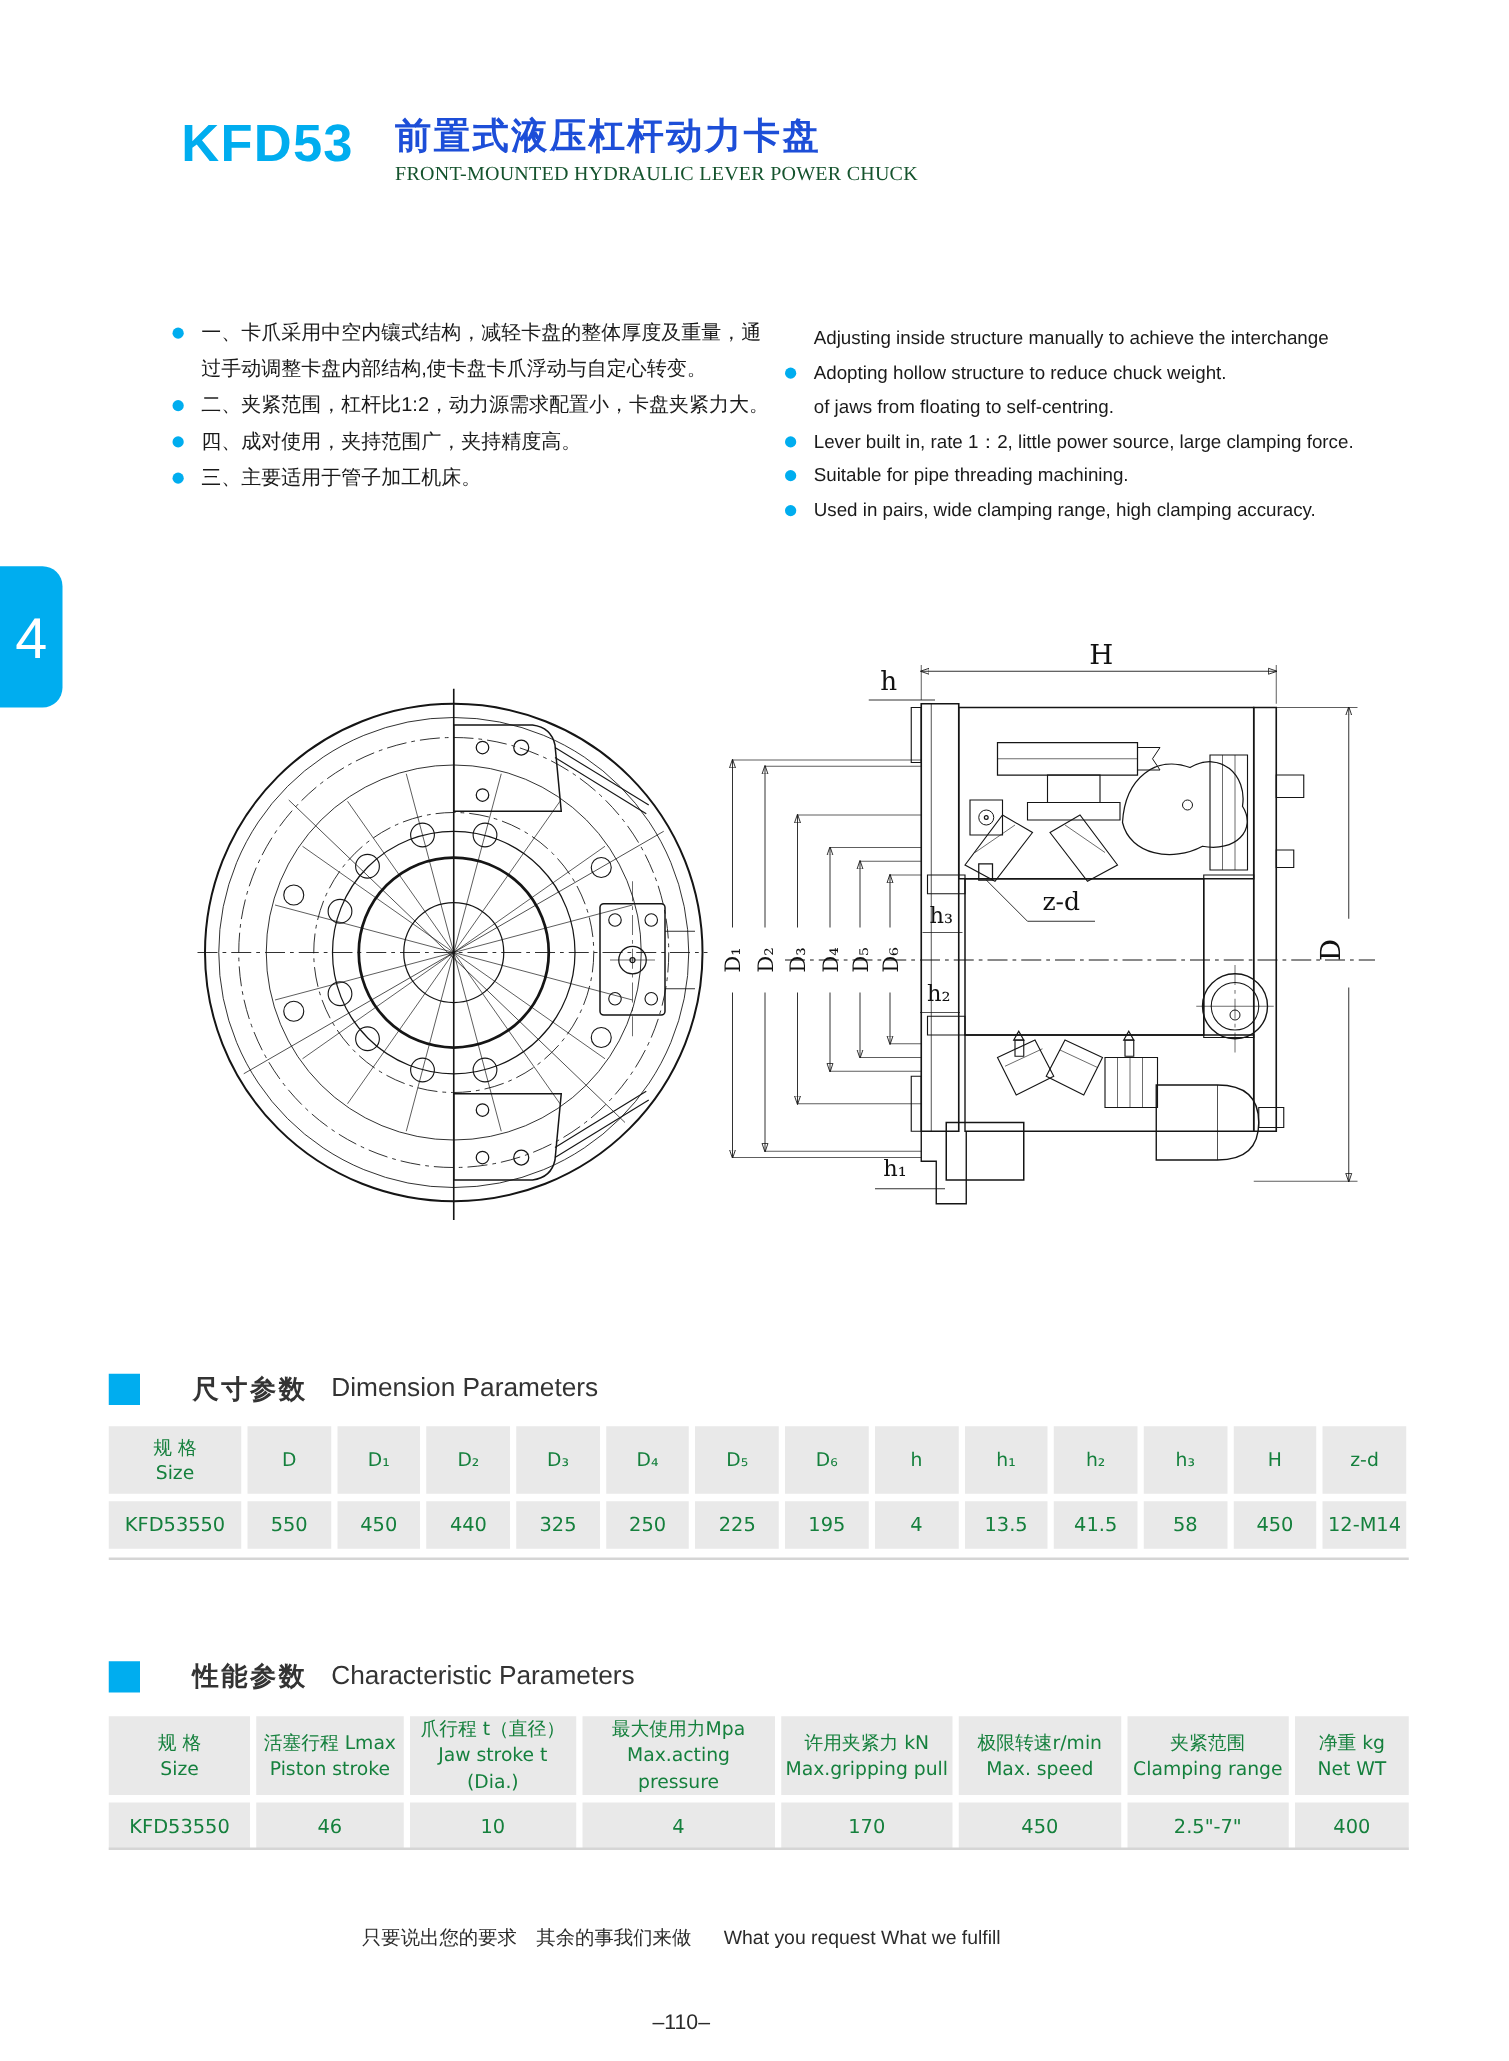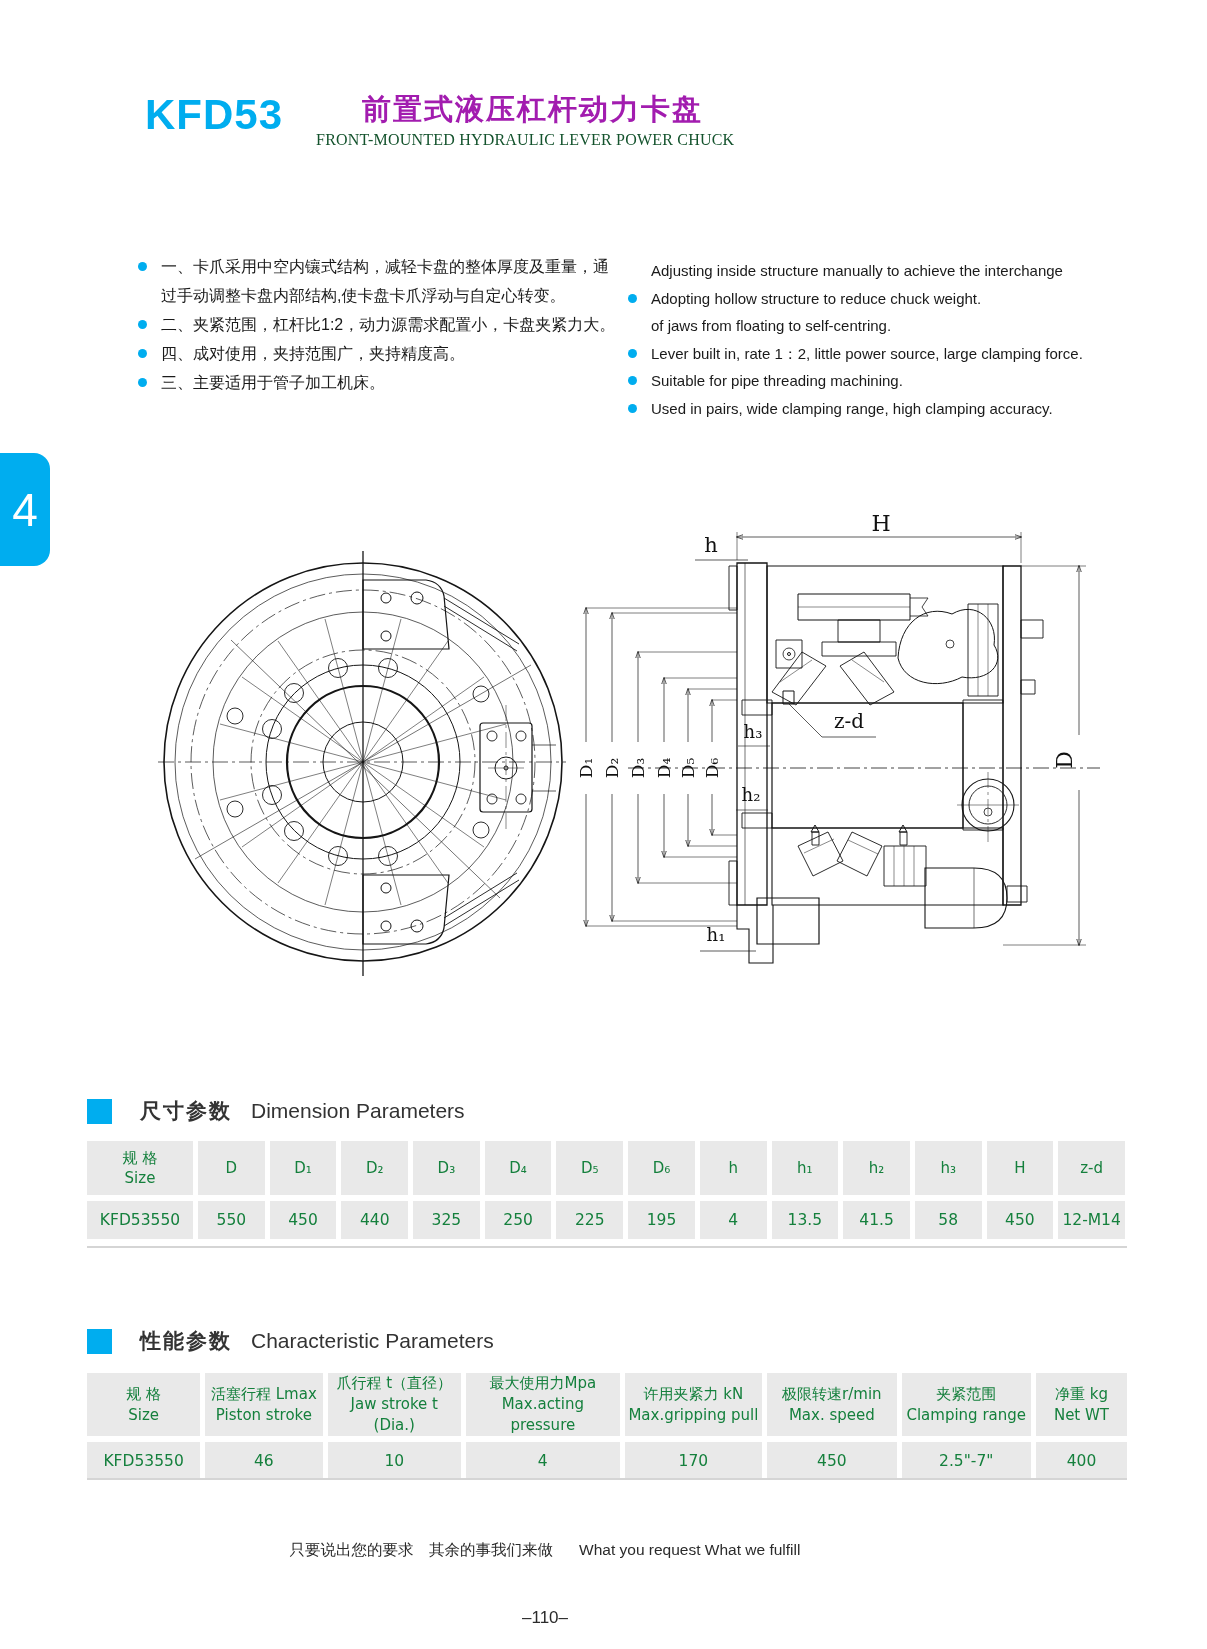--- a/index.html
+++ b/index.html
@@ -2,21 +2,21 @@
 <html><head>
 <meta charset="utf-8">
 <style>
   html,body{margin:0;padding:0;background:#fff;}
   .page{position:relative;width:1207px;height:1649px;background:#ffffff;overflow:hidden;
         font-family:"Liberation Sans",sans-serif;color:#1a1a1a;}
   
   .hdr{position:absolute;left:145px;top:94px;display:flex;align-items:flex-start;}
   .model{font-size:42px;font-weight:bold;color:#00ADEF;letter-spacing:1px;line-height:1;}
   .titles{margin-left:33px;}
-  .title-zh{font-size:29px;color:#a21caf;font-weight:600;letter-spacing:2px;line-height:1.1;margin-left:46px;}
+  .title-zh{font-size:29px;color:#1d4ed8;font-weight:600;letter-spacing:2px;line-height:1.1;}
   .title-en{font-size:16px;color:#14532d;margin-top:5px;letter-spacing:0.2px;font-family:Liberation Serif, serif;}
   
   .tab4{position:absolute;left:0;top:453px;width:50px;height:113px;background:#00ADEF;
         border-radius:0 16px 16px 0;display:flex;align-items:center;justify-content:center;
         color:#fff;font-size:46px;font-weight:300;}
   
   .feat{position:absolute;}
   .feat-zh{left:138px;top:252px;width:478px;font-size:16px;line-height:29px;}
   .feat-en{left:628px;top:257px;width:460px;font-size:15px;line-height:27.5px;}
   .fline{position:relative;padding-left:23px;}
@@ -25,21 +25,21 @@
   
   .draw{position:absolute;left:0;top:470px;}
   .draw *{vector-effect:non-scaling-stroke;}
   .draw line,.draw circle,.draw rect,.draw path,.draw polyline{stroke:#151515;fill:none;}
   .draw text{fill:#111;stroke:none;font-family:"DejaVu Serif","DejaVu Sans",serif;}
   .cl{stroke-dasharray:16 4 3 4;}
   .fillb{fill:#151515;stroke:none;}
   
   .sect{position:absolute;left:87px;display:flex;align-items:center;}
   .sect .sq{width:25px;height:25px;background:#00ADEF;display:inline-block;}
-  .sect .sz{font-size:21px;color:#333;font-weight:600;margin-left:28px;letter-spacing:2px;}
+  .sect .sz{font-size:21px;color:#333;font-weight:600;margin-left:42px;letter-spacing:2px;}
   .sect .se{font-size:21px;color:#333;margin-left:19px;}
   
   table.t{position:absolute;left:82px;border-collapse:separate;border-spacing:5px 6px;
         table-layout:fixed;font-family:"DejaVu Sans","Liberation Sans",sans-serif;color:#15803d;}
   table.t th,table.t td{background:#e9e9e9;text-align:center;vertical-align:middle;
         font-weight:normal;padding:0 2px;}
   table.dim{top:1135px;width:1048px;}
   table.dim th{height:54px;font-size:15px;line-height:1.35;}
   table.dim td{height:38px;font-size:15.5px;}
   table.chr{top:1367px;width:1050px;}

